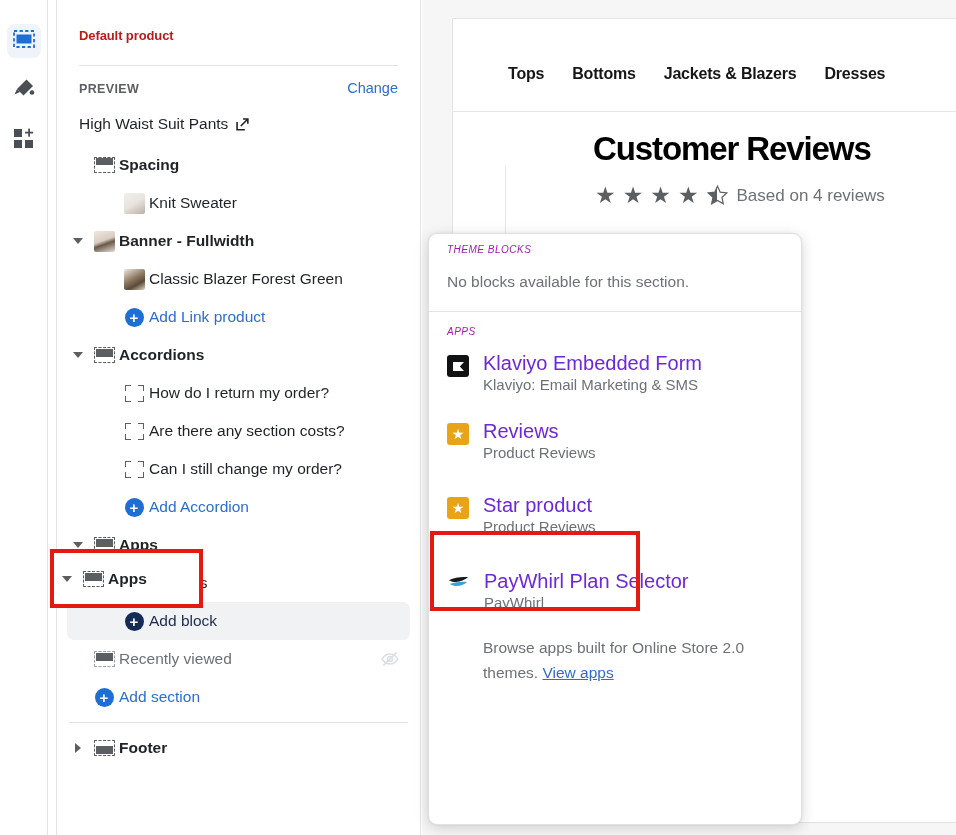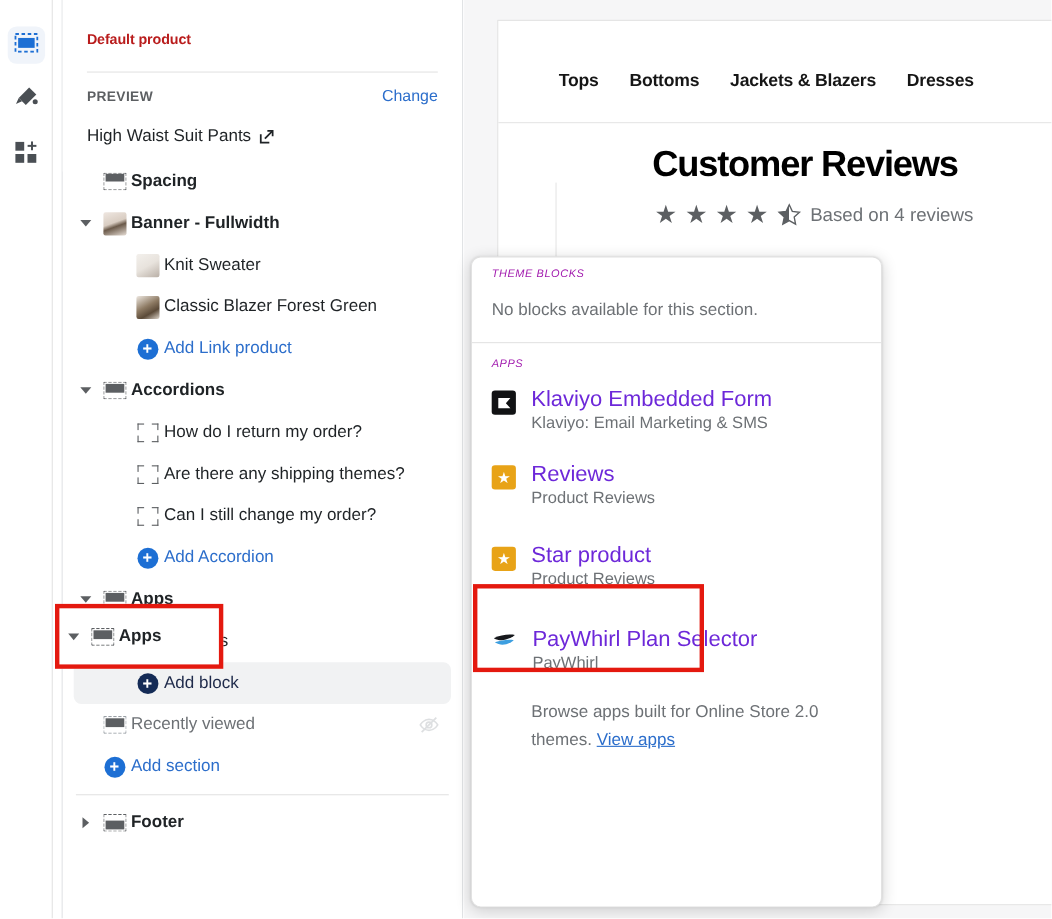--- a/index.html
+++ b/index.html
@@ -272,39 +272,39 @@
     <div class="tree">
 
       <div class="row">
         <span class="caret"></span>
         <span class="ico-slot">
             <span class="sec-ico spacing"></span>
           </span>
         <span class="row-label bold">Spacing</span>
       </div>
 
+      <div class="row indent2">
+        <span class="ico-slot">
+          <span class="thumb" style="background:linear-gradient(150deg,#f3f0ec 0%,#e8e3dd 50%,#b9afa6 100%);"></span>
+        </span>
+        <span class="row-label">Knit Sweater</span>
+      </div>
+
       <div class="row">
         <span class="caret">
             <span class="tri-d"></span>
           </span>
         <span class="ico-slot">
           <span class="thumb" style="background:linear-gradient(160deg,#efe7e1 0%,#d9cdc2 45%,#6b5a4a 60%,#e6ddd5 100%);"></span>
         </span>
         <span class="row-label bold">Banner - Fullwidth</span>
       </div>
 
       <div class="row indent2">
         <span class="ico-slot">
-          <span class="thumb" style="background:linear-gradient(150deg,#f3f0ec 0%,#e8e3dd 50%,#b9afa6 100%);"></span>
-        </span>
-        <span class="row-label">Knit Sweater</span>
-      </div>
-
-      <div class="row indent2">
-        <span class="ico-slot">
           <span class="thumb" style="background:linear-gradient(150deg,#efe9e2 0%,#8d7a63 45%,#5b4a38 70%,#ded6cc 100%);"></span>
         </span>
         <span class="row-label">Classic Blazer Forest Green</span>
       </div>
 
       <div class="row indent2">
         <span class="ico-slot">
             <span class="plus-ico">+</span>
           </span>
         <span class="row-label link">Add Link product</span>
@@ -334,21 +334,21 @@
 
       <div class="row indent2">
         <span class="ico-slot">
             <span class="block-ico">
               <i></i>
               <i></i>
               <i></i>
               <i></i>
             </span>
           </span>
-        <span class="row-label">Are there any shipping themes?</span>
+        <span class="row-label">Are there any section costs?</span>
       </div>
 
       <div class="row indent2">
         <span class="ico-slot">
             <span class="block-ico">
               <i></i>
               <i></i>
               <i></i>
               <i></i>
             </span>

